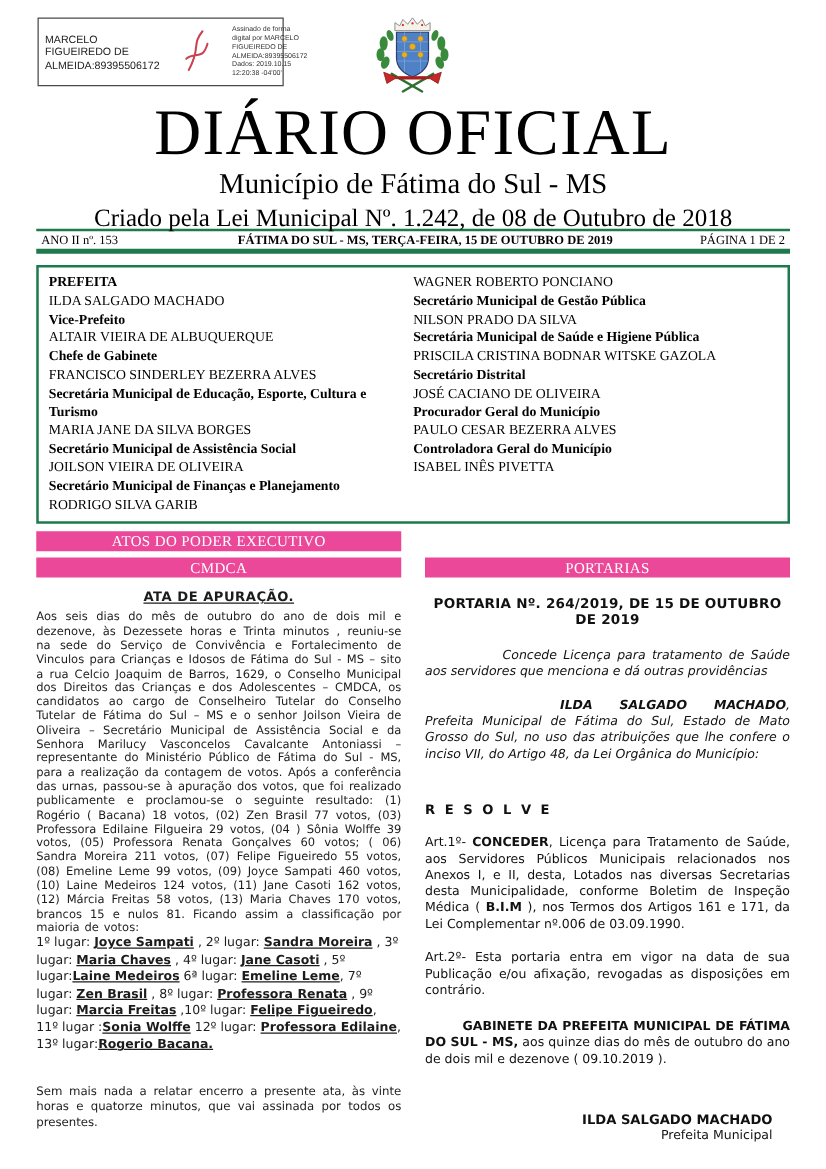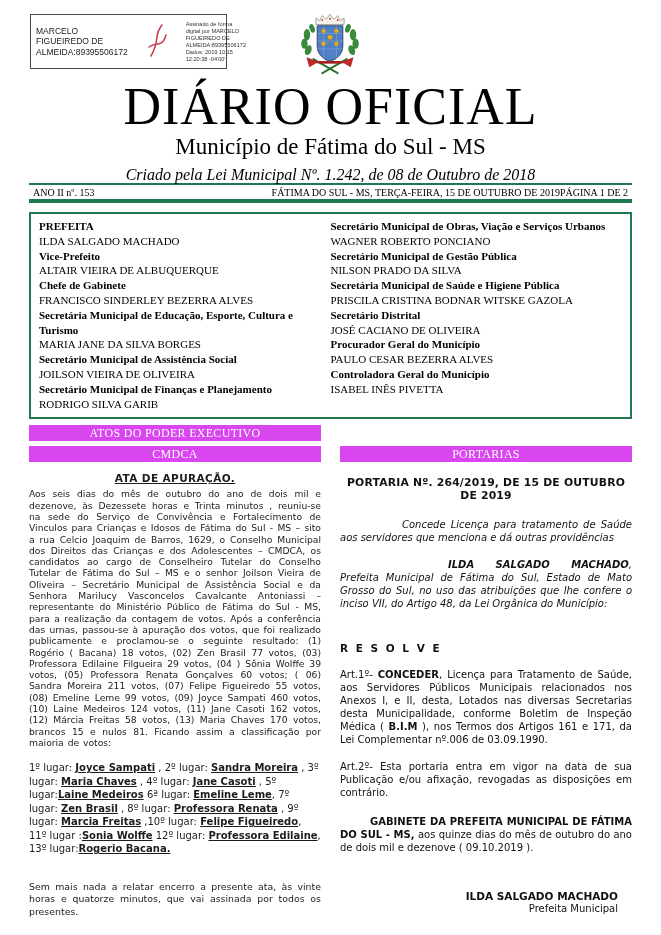--- a/index.html
+++ b/index.html
@@ -20,62 +20,62 @@
   }
   .sig-name { width:96px; font-size:8.5px; line-height:10.5px; color:#222; }
   .sig-flourish { width:22px; height:40px; flex:0 0 auto; margin:0 1px; }
   .sig-details { flex:1; font-size:5.6px; line-height:7px; color:#333; }
 
   .coat { position:absolute; left:298px; top:10px; width:64px; height:70px; }
 
   .masthead { position:absolute; left:0; top:82px; width:100%; text-align:center; }
   .mast-title { font-size:52px; line-height:50px; letter-spacing:1px; font-weight:400; }
   .mast-sub { font-size:23px; line-height:26px; margin-top:2px; }
-  .mast-law { font-size:16px; line-height:18px; margin-top:6px;font-style:italic; }
+  .mast-law { font-size:20px; line-height:18px; margin-top:6px; }
 
   
   .rule-thin { height:2px; background:#1e7a4e; margin:0 29px; }
   .issue-row {
     display:flex; justify-content:space-between; align-items:center;
     margin:0 29px; padding:2px 4px 1px 4px; font-size:10px;
   }
-  .issue-center { flex:1; text-align:right; padding-left:26px; }
+  .issue-center { flex:1; text-align:center; padding-left:26px;font-weight:bold; }
   .rule-thick { height:4px; background:#1e7a4e; margin:0 29px; }
 
   
   .officials {
     margin:9px 29px 0 29px; border:2px solid #1e7a4e;
     display:flex; padding:5px 8px 6px 8px; min-height:192px;
   }
   .off-col { width:50%; font-size:11px; line-height:14.8px; }
   .off-col.left { padding-right:10px; }
   .off-title { font-weight:bold; }
   .off-name { font-weight:normal; }
 
   
   .bars { margin:6px 29px 0 29px; }
   .bar-row { display:flex; justify-content:space-between; margin-bottom:5px; }
   .green-bar {
-    background:#d946ef; color:#fff; text-align:center;
+    background:#ec4899; color:#fff; text-align:center;
     font-size:12px; line-height:16px; height:16px; width:292px;
     letter-spacing:0.3px;
   }
 
   
   .columns { display:flex; margin:10px 29px 0 29px; }
   .col { width:292px; }
   .col.left { margin-right:19px; font-family:"DejaVu Sans", sans-serif; color:#1c1c1c; }
   .col.right { font-family:"DejaVu Sans", sans-serif; color:#111; }
 
   .ata-heading {
     text-align:center; font-weight:bold; text-decoration:underline;
     font-size:10.5px; letter-spacing:0.4px; margin-bottom:4px;
   }
   .ata-body { font-size:9.2px; line-height:11.3px; text-align:justify; word-spacing:1px; }
-  .ata-ranking { font-size:10px; line-height:13.5px; margin-top:13px; }
+  .ata-ranking { font-size:10px; line-height:13.5px; }
   .ata-closing { font-size:9.4px; line-height:12.6px; margin-top:25px; text-align:justify; }
 
   .port-heading { font-weight:bold; font-size:10.8px; text-align:center; margin-top:4px; letter-spacing:0.2px; }
   .port-ementa {
     font-style:italic; font-size:10px; line-height:13px;
     margin-top:16px; text-indent:62px; text-align:justify;
   }
   .port-preamble {
     font-size:10px; line-height:13px; margin-top:14px;
     text-indent:108px; text-align:justify;font-style:italic;
@@ -171,21 +171,20 @@
       <div class="off-title">Chefe de Gabinete</div>
       <div class="off-name">FRANCISCO SINDERLEY BEZERRA ALVES</div>
       <div class="off-title">Secretária Municipal de Educação, Esporte, Cultura e Turismo</div>
       <div class="off-name">MARIA JANE DA SILVA BORGES</div>
       <div class="off-title">Secretário Municipal de Assistência Social</div>
       <div class="off-name">JOILSON VIEIRA DE OLIVEIRA</div>
       <div class="off-title">Secretário Municipal de Finanças e Planejamento</div>
       <div class="off-name">RODRIGO SILVA GARIB</div>
     </div>
     <div class="off-col">
-      <div class="off-title">Secretário Municipal de Obras, Viação e Serviços Urbanos</div>
       <div class="off-name">WAGNER ROBERTO PONCIANO</div>
       <div class="off-title">Secretário Municipal de Gestão Pública</div>
       <div class="off-name">NILSON PRADO DA SILVA</div>
       <div class="off-title">Secretária Municipal de Saúde e Higiene Pública</div>
       <div class="off-name">PRISCILA CRISTINA BODNAR WITSKE GAZOLA</div>
       <div class="off-title">Secretário Distrital</div>
       <div class="off-name">JOSÉ CACIANO DE OLIVEIRA</div>
       <div class="off-title">Procurador Geral do Município</div>
       <div class="off-name">PAULO CESAR BEZERRA ALVES</div>
       <div class="off-title">Controladora Geral do Município</div>

